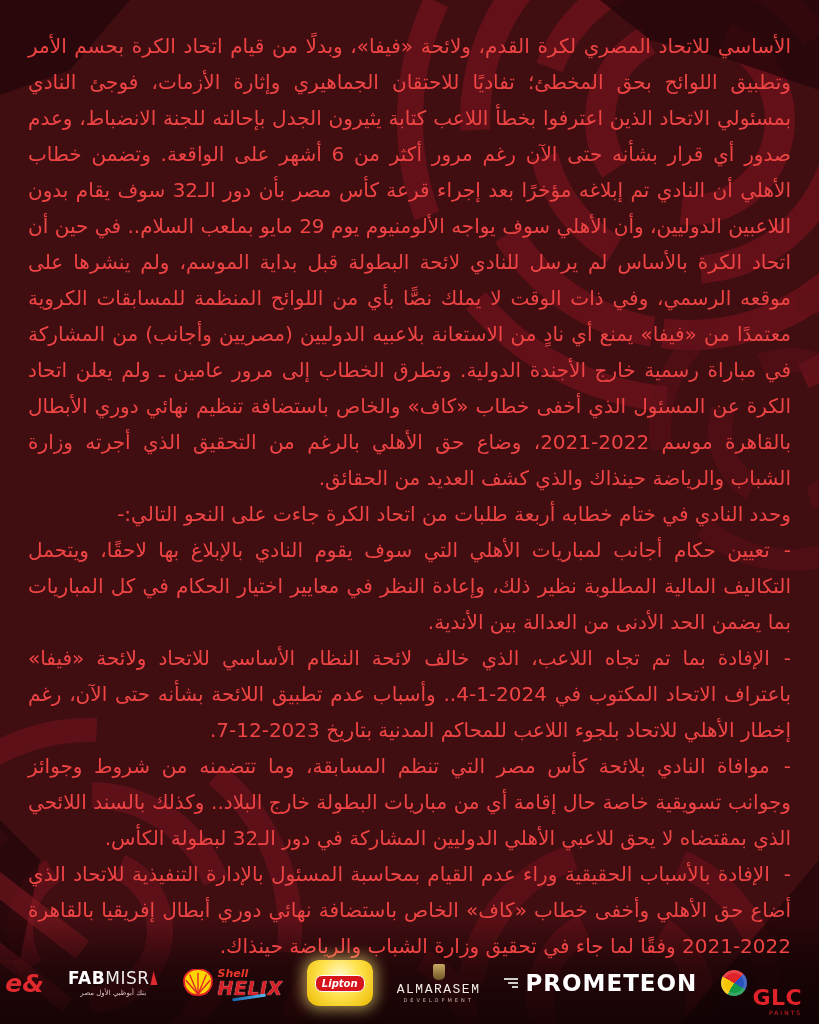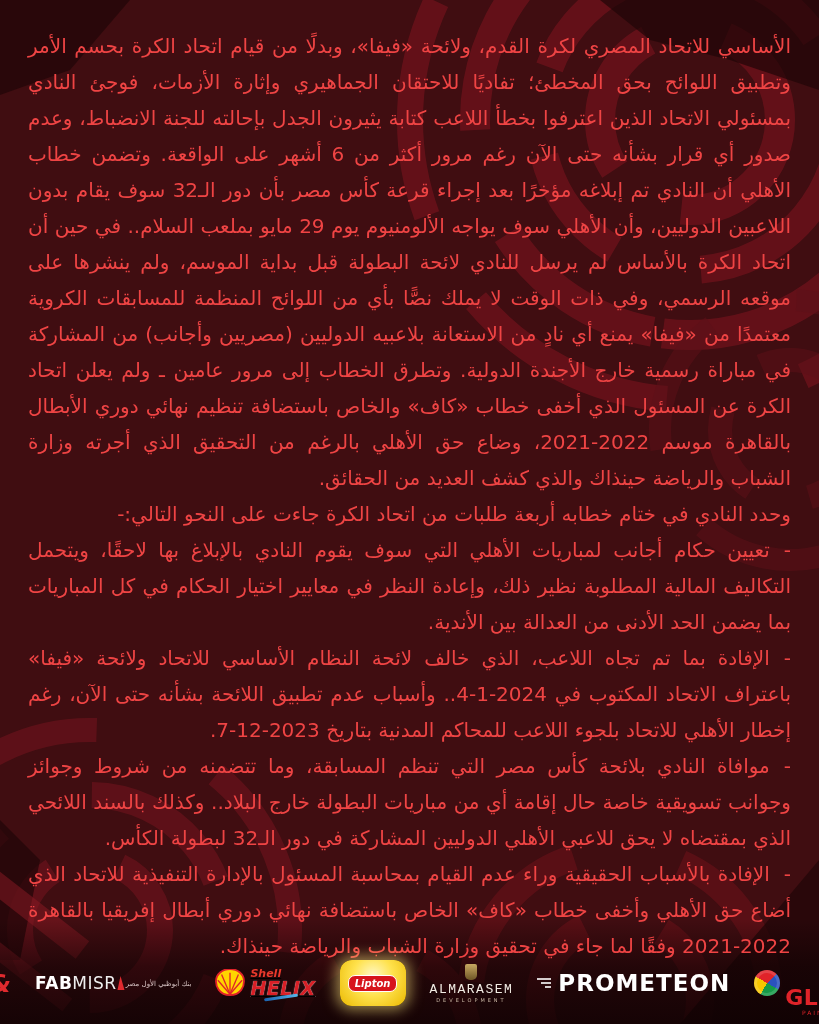--- a/index.html
+++ b/index.html
@@ -31,29 +31,29 @@
     display:flex;align-items:center;justify-content:center;
     gap:24px;
     direction:ltr;
   }
   .logo{display:flex;align-items:center;gap:5px;flex:0 0 auto;}
   
   .etisalat-word{color:#fff;font-size:21px;letter-spacing:-0.5px;}
   .etisalat-by{color:#e02a2e;font-size:8px;vertical-align:super;margin:0 1px;}
   .etisalat-amp{color:#e02a2e;font-size:25px;font-weight:bold;font-style:italic;}
   
-  .fab-wrap{display:flex;flex-direction:row;align-items:center;line-height:1;}
+  .fab-wrap{display:flex;flex-direction:column;align-items:center;line-height:1;}
   .fab-top{display:flex;align-items:center;}
   .fab-fab{color:#fff;font-weight:bold;font-size:17px;letter-spacing:.5px;}
   .fab-misr{color:#eee;font-size:17px;letter-spacing:.5px;}
   .fab-flag{width:0;height:0;border-left:7px solid #e02a2e;border-top:14px solid transparent;margin-left:2px;transform:skewX(-12deg);}
   .fab-tagline{color:#d9c6c6;font-size:7px;margin-top:3px;direction:rtl;}
   
   .shell-pecten{width:30px;height:28px;}
-  .helix-wrap{display:flex;flex-direction:column;line-height:1;text-decoration:underline;}
+  .helix-wrap{display:flex;flex-direction:column;line-height:1;}
   .helix-shell{color:#e8392c;font-weight:bold;font-size:11px;font-style:italic;}
   .helix-word{color:#d81f26;font-weight:900;font-size:19px;font-style:italic;letter-spacing:.5px;text-shadow:0 0 1px #fff;}
   .helix-swoosh{display:block;width:34px;height:3px;background:linear-gradient(90deg,#1a63b0,#57b6e8);border-radius:2px;margin:-2px 0 0 14px;transform:rotate(-8deg);}
   
   .lipton-badge{
     width:66px;height:46px;border-radius:12px;
     background:radial-gradient(circle at 50% 35%,#fff8c9 0%,#ffe24d 45%,#eab800 100%);
     box-shadow:0 0 14px 4px rgba(255,235,130,.55);
     display:flex;align-items:center;justify-content:center;
   }

